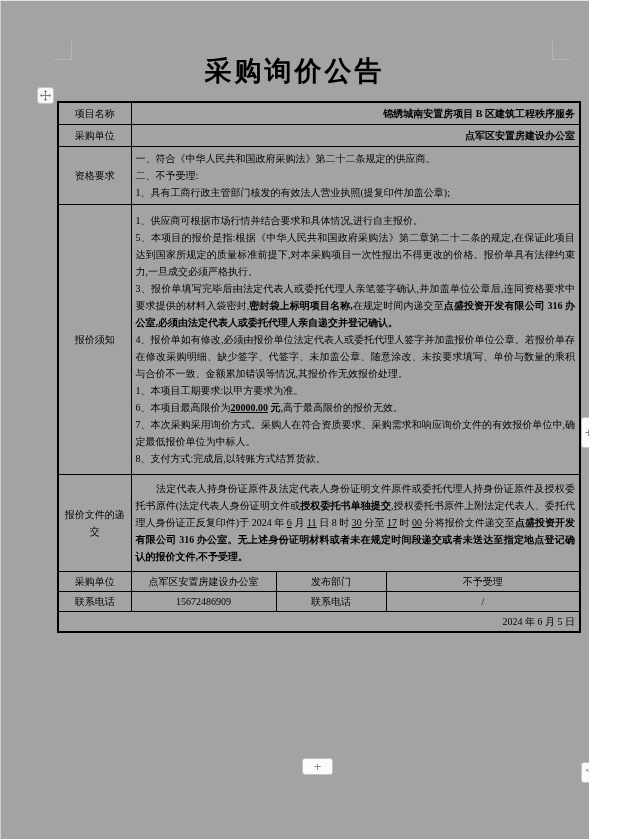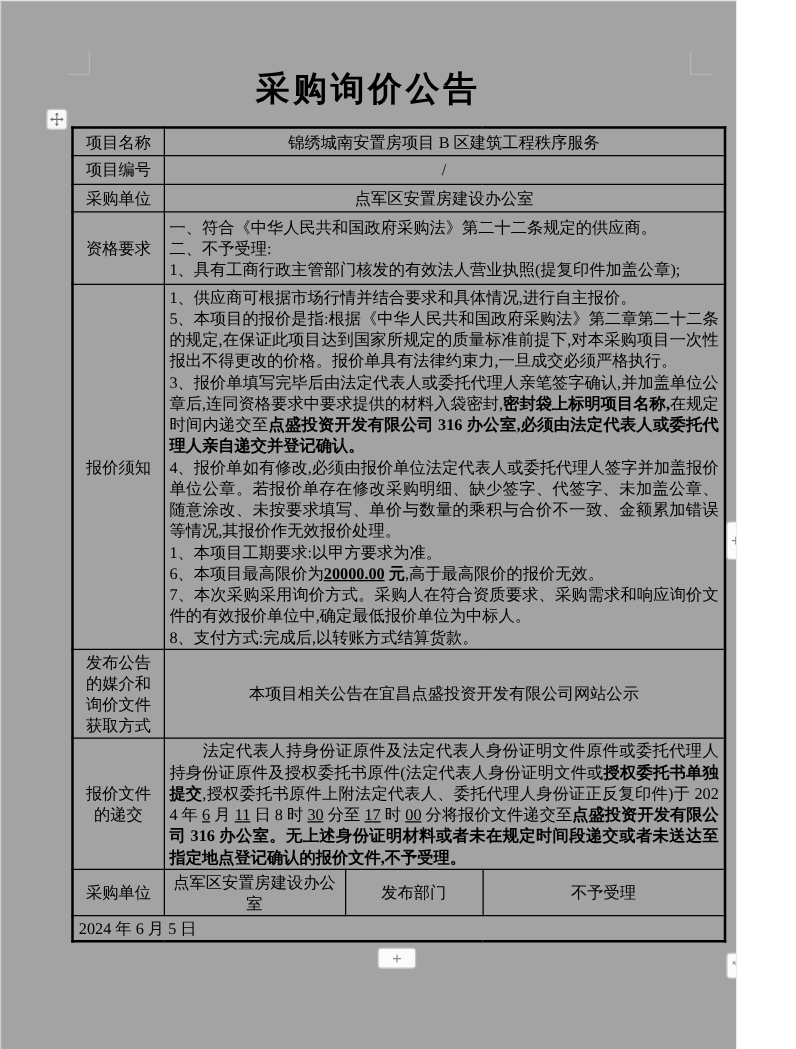--- a/index.html
+++ b/index.html
@@ -23,28 +23,28 @@
     position:absolute;left:37px;top:86px;width:17px;height:17px;
     border:1px solid #c3c3c3;border-radius:3px;background:#f7f7f7;
     display:flex;align-items:center;justify-content:center;cursor:move;box-sizing:border-box;
   }
   table.doc{
     position:absolute;left:57px;top:100px;width:522px;
     border-collapse:collapse;table-layout:fixed;
     border:2px solid #000;
   }
   table.doc td{
-    border:1px solid #000;font-size:13px;line-height:17px;
+    border:1px solid #000;font-size:10px;line-height:17px;
     padding:1px 4px;vertical-align:middle;word-break:break-all;
   }
   td.lbl{text-align:center;padding:1px 2px;}
-  td.val{text-align:center;padding:1px 7px;}
+  td.val{text-align:right;padding:1px 7px;font-weight:bold;}
   td.paras{padding:3px 7px;vertical-align:middle;}
   td.ctr{text-align:center;}
-  td.date-cell{padding-right:6px;}
+  td.date-cell{text-align:right;padding-right:6px;}
   .para{text-align:justify;}
   .b{font-weight:bold;}
   .u{text-decoration:underline;}
   .ui-btn{
     position:absolute;box-sizing:border-box;border:1px solid #c3c3c3;border-radius:3px;
     background:#fbfbfb;color:#8a8a8a;font-family:"Liberation Sans",sans-serif;
     display:flex;align-items:center;justify-content:center;font-size:13px;padding:0;cursor:pointer;
   }
   .add-col{left:581px;top:416px;width:15px;height:31px;}
   .add-row{left:302px;top:757px;width:31px;height:17px;}
@@ -79,24 +79,20 @@
         <col style="width:145px">
         <col style="width:110px">
         <col style="width:194px">
       </colgroup>
 
     <tbody>
         <tr style="height:22px">
       <td class="lbl">项目名称</td>
       <td class="val" colspan="3">锦绣城南安置房项目 B 区建筑工程秩序服务</td>
     </tr>
-    <tr style="height:23px">
-      <td class="lbl">项目编号</td>
-      <td class="val" colspan="3">/</td>
-    </tr>
     <tr style="height:22px">
       <td class="lbl">采购单位</td>
       <td class="val" colspan="3">点军区安置房建设办公室</td>
     </tr>
 
     <tr style="height:58px">
       <td class="lbl">资格要求</td>
       <td class="paras" colspan="3">
         <div class="para"><span>一、符合《中华人民共和国政府采购法》第二十二条规定的供应商。</span></div>
         <div class="para"><span>二、不予受理:</span></div>
@@ -112,37 +108,39 @@
         <div class="para"><span>3、报价单填写完毕后由法定代表人或委托代理人亲笔签字确认,并加盖单位公章后,连同资格要求中要求提供的材料入袋密封,</span><span class="b">密封袋上标明项目名称,</span><span>在规定时间内递交至</span><span class="b">点盛投资开发有限公司 316 办公室,必须由法定代表人或委托代理人亲自递交并登记确认。</span></div>
         <div class="para"><span>4、报价单如有修改,必须由报价单位法定代表人或委托代理人签字并加盖报价单位公章。若报价单存在修改采购明细、缺少签字、代签字、未加盖公章、随意涂改、未按要求填写、单价与数量的乘积与合价不一致、金额累加错误等情况,其报价作无效报价处理。</span></div>
         <div class="para"><span>1、本项目工期要求:以甲方要求为准。</span></div>
         <div class="para"><span>6、本项目最高限价为</span><span class="b u">20000.00</span><span class="b"> 元</span><span>,高于最高限价的报价无效。</span></div>
         <div class="para"><span>7、本次采购采用询价方式。采购人在符合资质要求、采购需求和响应询价文件的有效报价单位中,确定最低报价单位为中标人。</span></div>
         <div class="para"><span>8、支付方式:完成后,以转账方式结算货款。</span></div>
       </td>
     </tr>
 
 
-    <tr style="height:48px">
-      <td class="lbl">发布公告的媒介和询价文件获取方式</td>
-      <td class="val" colspan="3">本项目相关公告在宜昌点盛投资开发有限公司网站公示</td>
-    </tr>
 
     <tr style="height:97px">
       <td class="lbl">报价文件的递交</td>
       <td class="paras" colspan="3">
         <div class="para"><span>　　法定代表人持身份证原件及法定代表人身份证明文件原件或委托代理人持身份证原件及授权委托书原件(法定代表人身份证明文件或</span><span class="b">授权委托书单独提交</span><span>,授权委托书原件上附法定代表人、委托代理人身份证正反复印件)于 2024 年 </span><span class="u">6</span><span> 月 </span><span class="u">11</span><span> 日 8 时 </span><span class="u">30</span><span> 分至 </span><span class="u">17</span><span> 时 </span><span class="u">00</span><span> 分将报价文件递交至</span><span class="b">点盛投资开发有限公司 316 办公室。无上述身份证明材料或者未在规定时间段递交或者未送达至指定地点登记确认的报价文件,不予受理。</span></div>
       </td>
     </tr>
 
     <tr style="height:19px">
       <td class="lbl">采购单位</td>
       <td class="ctr">点军区安置房建设办公室</td>
       <td class="ctr">发布部门</td>
       <td class="ctr">不予受理</td>
+    </tr>
+    <tr style="height:19px">
+      <td class="lbl">联系电话</td>
+      <td class="ctr">15672486909</td>
+      <td class="ctr">联系电话</td>
+      <td class="ctr">/</td>
     </tr>
 
     <tr style="height:18px">
       <td class="date-cell" colspan="4">2024 年 6 月 5 日</td>
     </tr>
   </tbody>
     </table>
 
   <button class="ui-btn add-col">+</button>
   <button class="ui-btn add-row">+</button>

